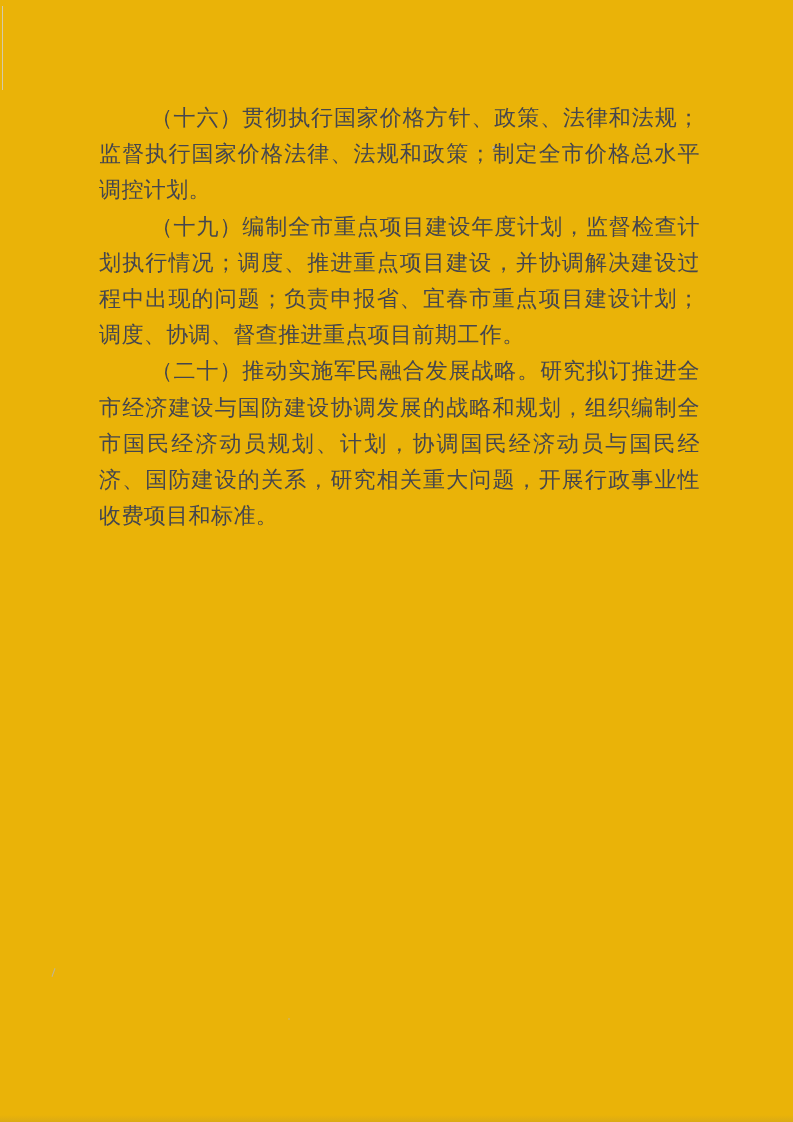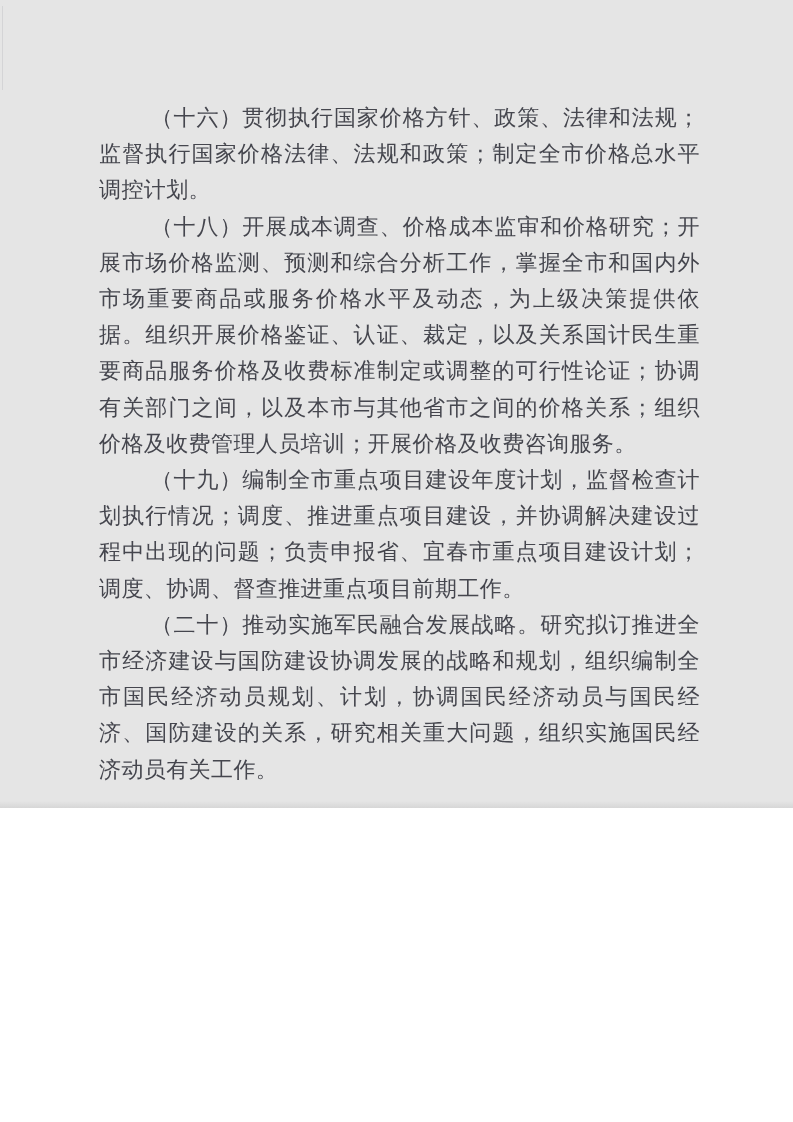--- a/index.html
+++ b/index.html
@@ -3,22 +3,22 @@
 <meta charset="utf-8">
 <style>
   html, body {
     margin: 0;
     padding: 0;
     background: #ffffff;
   }
   .scan-page {
     position: relative;
     width: 793px;
-    height: 808px;
-    background: #e5e5e5;
+    height: 1122px;
+    background: #eab308;
     overflow: hidden;
     font-family: "Liberation Serif", "DejaVu Serif", serif;
     box-sizing: border-box;
   }
   
   .scan-page::after {
     content: "";
     position: absolute;
     left: 0;
     right: 0;
@@ -73,21 +73,20 @@
   }
 </style>
 </head>
 <body>
 
 <div class="scan-page">
   <div class="edge-line"></div>
 
   <div class="content">
     <p>（十六）贯彻执行国家价格方针、政策、法律和法规；监督执行国家价格法律、法规和政策；制定全市价格总水平调控计划。</p>
-    <p>（十八）开展成本调查、价格成本监审和价格研究；开展市场价格监测、预测和综合分析工作，掌握全市和国内外市场重要商品或服务价格水平及动态，为上级决策提供依据。组织开展价格鉴证、认证、裁定，以及关系国计民生重要商品服务价格及收费标准制定或调整的可行性论证；协调有关部门之间，以及本市与其他省市之间的价格关系；组织价格及收费管理人员培训；开展价格及收费咨询服务。</p>
     <p>（十九）编制全市重点项目建设年度计划，监督检查计划执行情况；调度、推进重点项目建设，并协调解决建设过程中出现的问题；负责申报省、宜春市重点项目建设计划；调度、协调、督查推进重点项目前期工作。</p>
-    <p>（二十）推动实施军民融合发展战略。研究拟订推进全市经济建设与国防建设协调发展的战略和规划，组织编制全市国民经济动员规划、计划，协调国民经济动员与国民经济、国防建设的关系，研究相关重大问题，组织实施国民经济动员有关工作。</p>
+    <p>（二十）推动实施军民融合发展战略。研究拟订推进全市经济建设与国防建设协调发展的战略和规划，组织编制全市国民经济动员规划、计划，协调国民经济动员与国民经济、国防建设的关系，研究相关重大问题，开展行政事业性收费项目和标准。</p>
   </div>
 
   <div class="speck s1"></div>
   <div class="speck s2"></div>
   <div class="slash-mark"></div>
 </div>
 
 </body></html>

